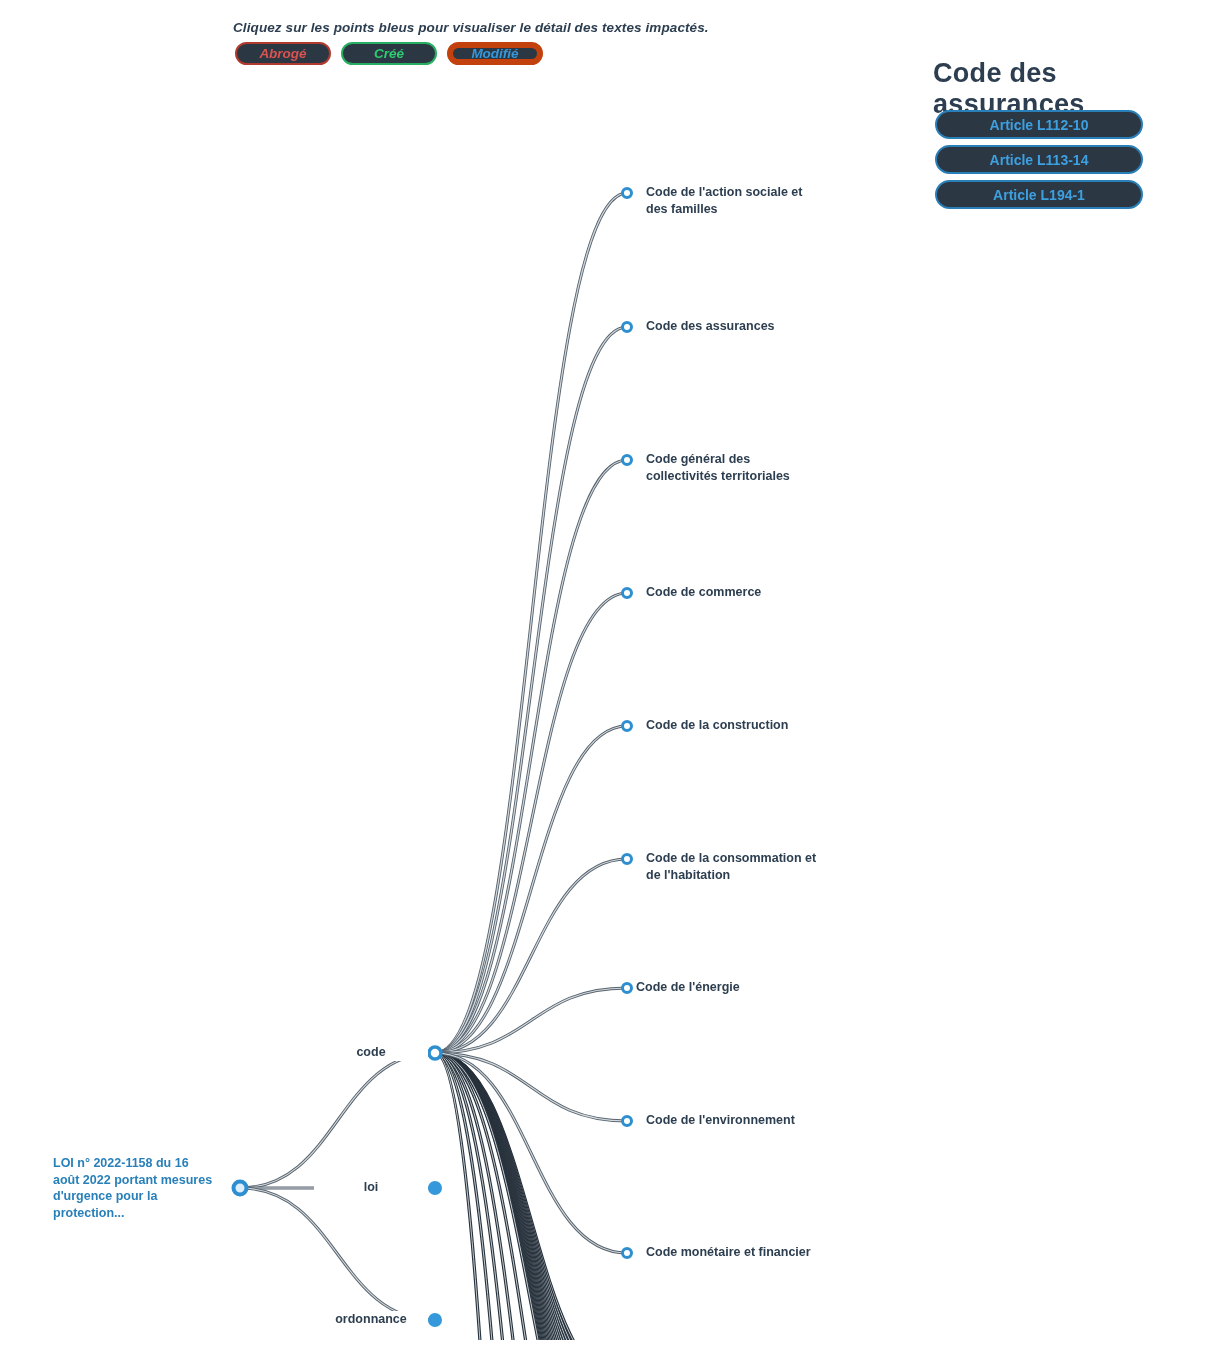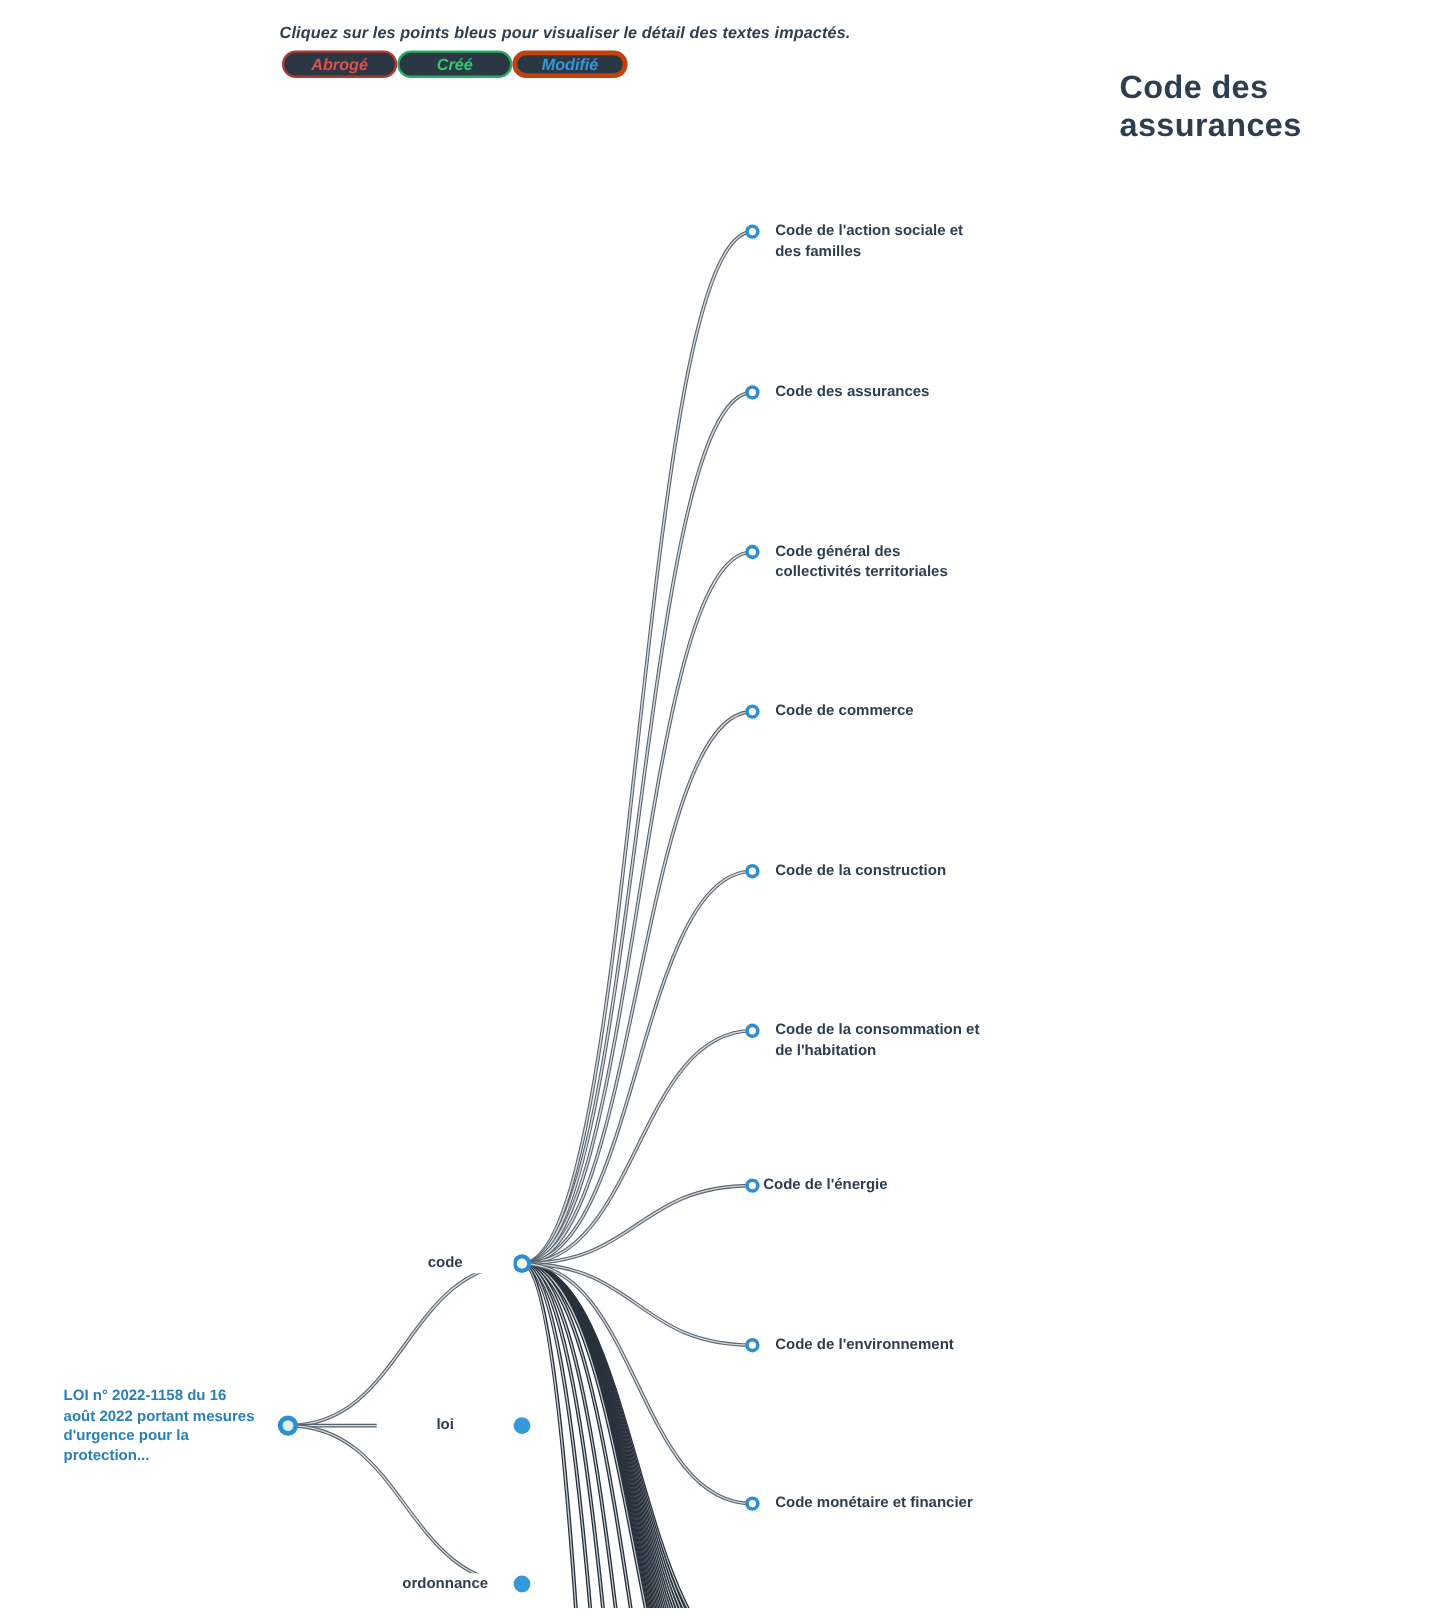--- a/index.html
+++ b/index.html
@@ -7,29 +7,29 @@
     position:relative;width:1206px;height:1340px;overflow:hidden;
     background:#ffffff;font-family:"Liberation Sans",sans-serif;color:#2c3e50;
   }
   .abs{position:absolute;}
   
   .note{
     left:233px;top:20px;font-size:13.5px;font-weight:bold;font-style:italic;
     color:#2c3e50;letter-spacing:.1px;
   }
   
-  .legend{left:235px;top:42px;display:flex;}
+  .legend{left:235px;top:42px;display:flex;gap:10px;}
   .pill{
     min-width:96px;height:23px;box-sizing:border-box;border-radius:13px;
     background:#2c3744;display:flex;align-items:center;justify-content:center;
     font-size:13.5px;font-weight:bold;font-style:italic;cursor:pointer;
   }
   .pill.abroge{border:2px solid #b03a2e;color:#d9534f;}
   .pill.cree{border:2px solid #27ae60;color:#2ecc71;}
-  .pill.modifie{border:4px solid #c2410c;color:#3498db;justify-content:center;}
+  .pill.modifie{border:6px solid #c2410c;color:#3498db;justify-content:center;}
   
   .panel-title{
     left:933px;top:58px;width:245px;font-size:27px;font-weight:bold;color:#2c3e50;
     letter-spacing:.3px;
   }
   .articles{left:935px;top:110px;display:flex;flex-direction:column;gap:6px;}
   .article-btn{
     width:208px;height:29px;box-sizing:border-box;border-radius:15px;
     background:#2c3744;border:2px solid #2980b9;color:#3da0e0;
     font-size:14px;font-weight:bold;display:flex;align-items:center;justify-content:center;
@@ -62,20 +62,25 @@
     </div>
     <div class="pill cree">
       <span>Créé</span>
     </div>
     <div class="pill modifie">
       <span>Modifié</span>
     </div>
   </div>
 
   <div class="abs panel-title">Code des assurances</div>
+  <div class="abs articles">
+    <button class="article-btn">Article L112-10</button>
+    <button class="article-btn">Article L113-14</button>
+    <button class="article-btn">Article L194-1</button>
+  </div>
 
   <svg id="diagram-svg" width="1206" height="1346" viewBox="0 0 1206 1346">
       <path d="M435,1053C531,1053 531,1386 627,1386" fill="none" stroke="#28323c" stroke-width="3.2"></path>
       <path d="M435,1053C531,1053 531,1386 627,1386" fill="none" stroke="#c4ccd2" stroke-width="1"></path>
       <path d="M435,1053C531,1053 531,1394 627,1394" fill="none" stroke="#28323c" stroke-width="3.2"></path>
       <path d="M435,1053C531,1053 531,1394 627,1394" fill="none" stroke="#c4ccd2" stroke-width="1"></path>
       <path d="M435,1053C531,1053 531,1402 627,1402" fill="none" stroke="#28323c" stroke-width="3.2"></path>
       <path d="M435,1053C531,1053 531,1402 627,1402" fill="none" stroke="#c4ccd2" stroke-width="1"></path>
       <path d="M435,1053C531,1053 531,1410 627,1410" fill="none" stroke="#28323c" stroke-width="3.2"></path>
       <path d="M435,1053C531,1053 531,1410 627,1410" fill="none" stroke="#c4ccd2" stroke-width="1"></path>

